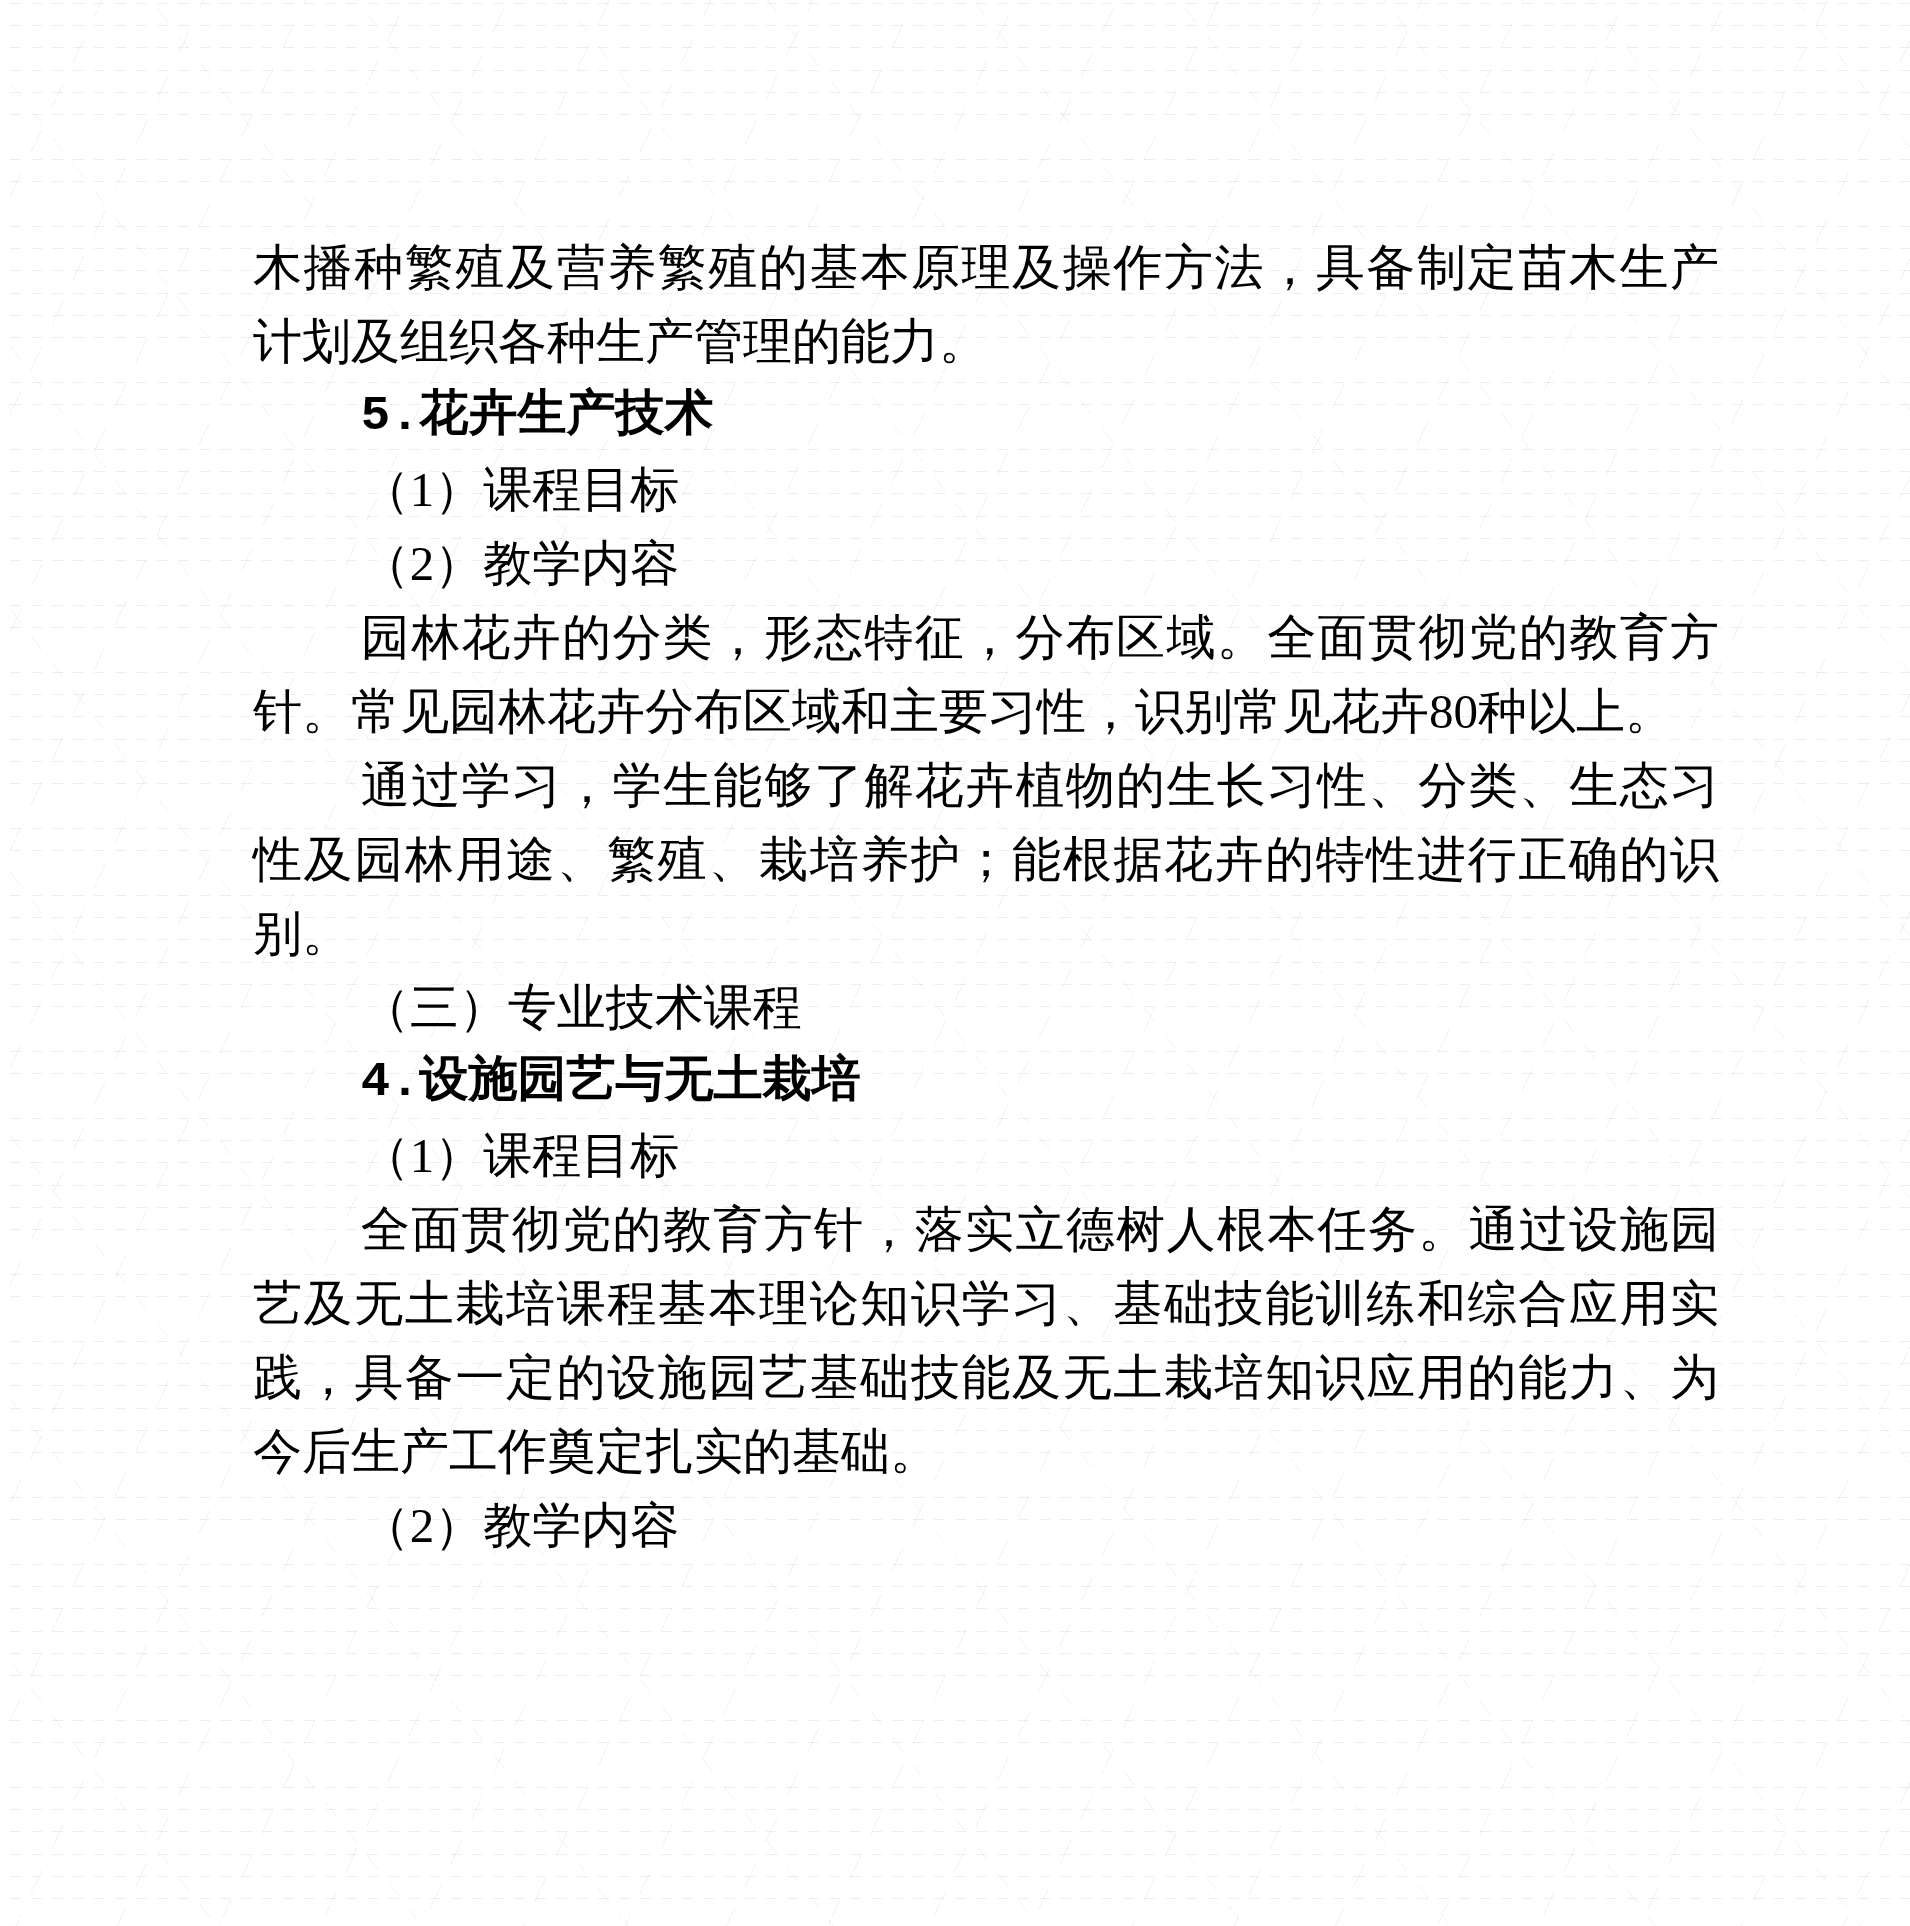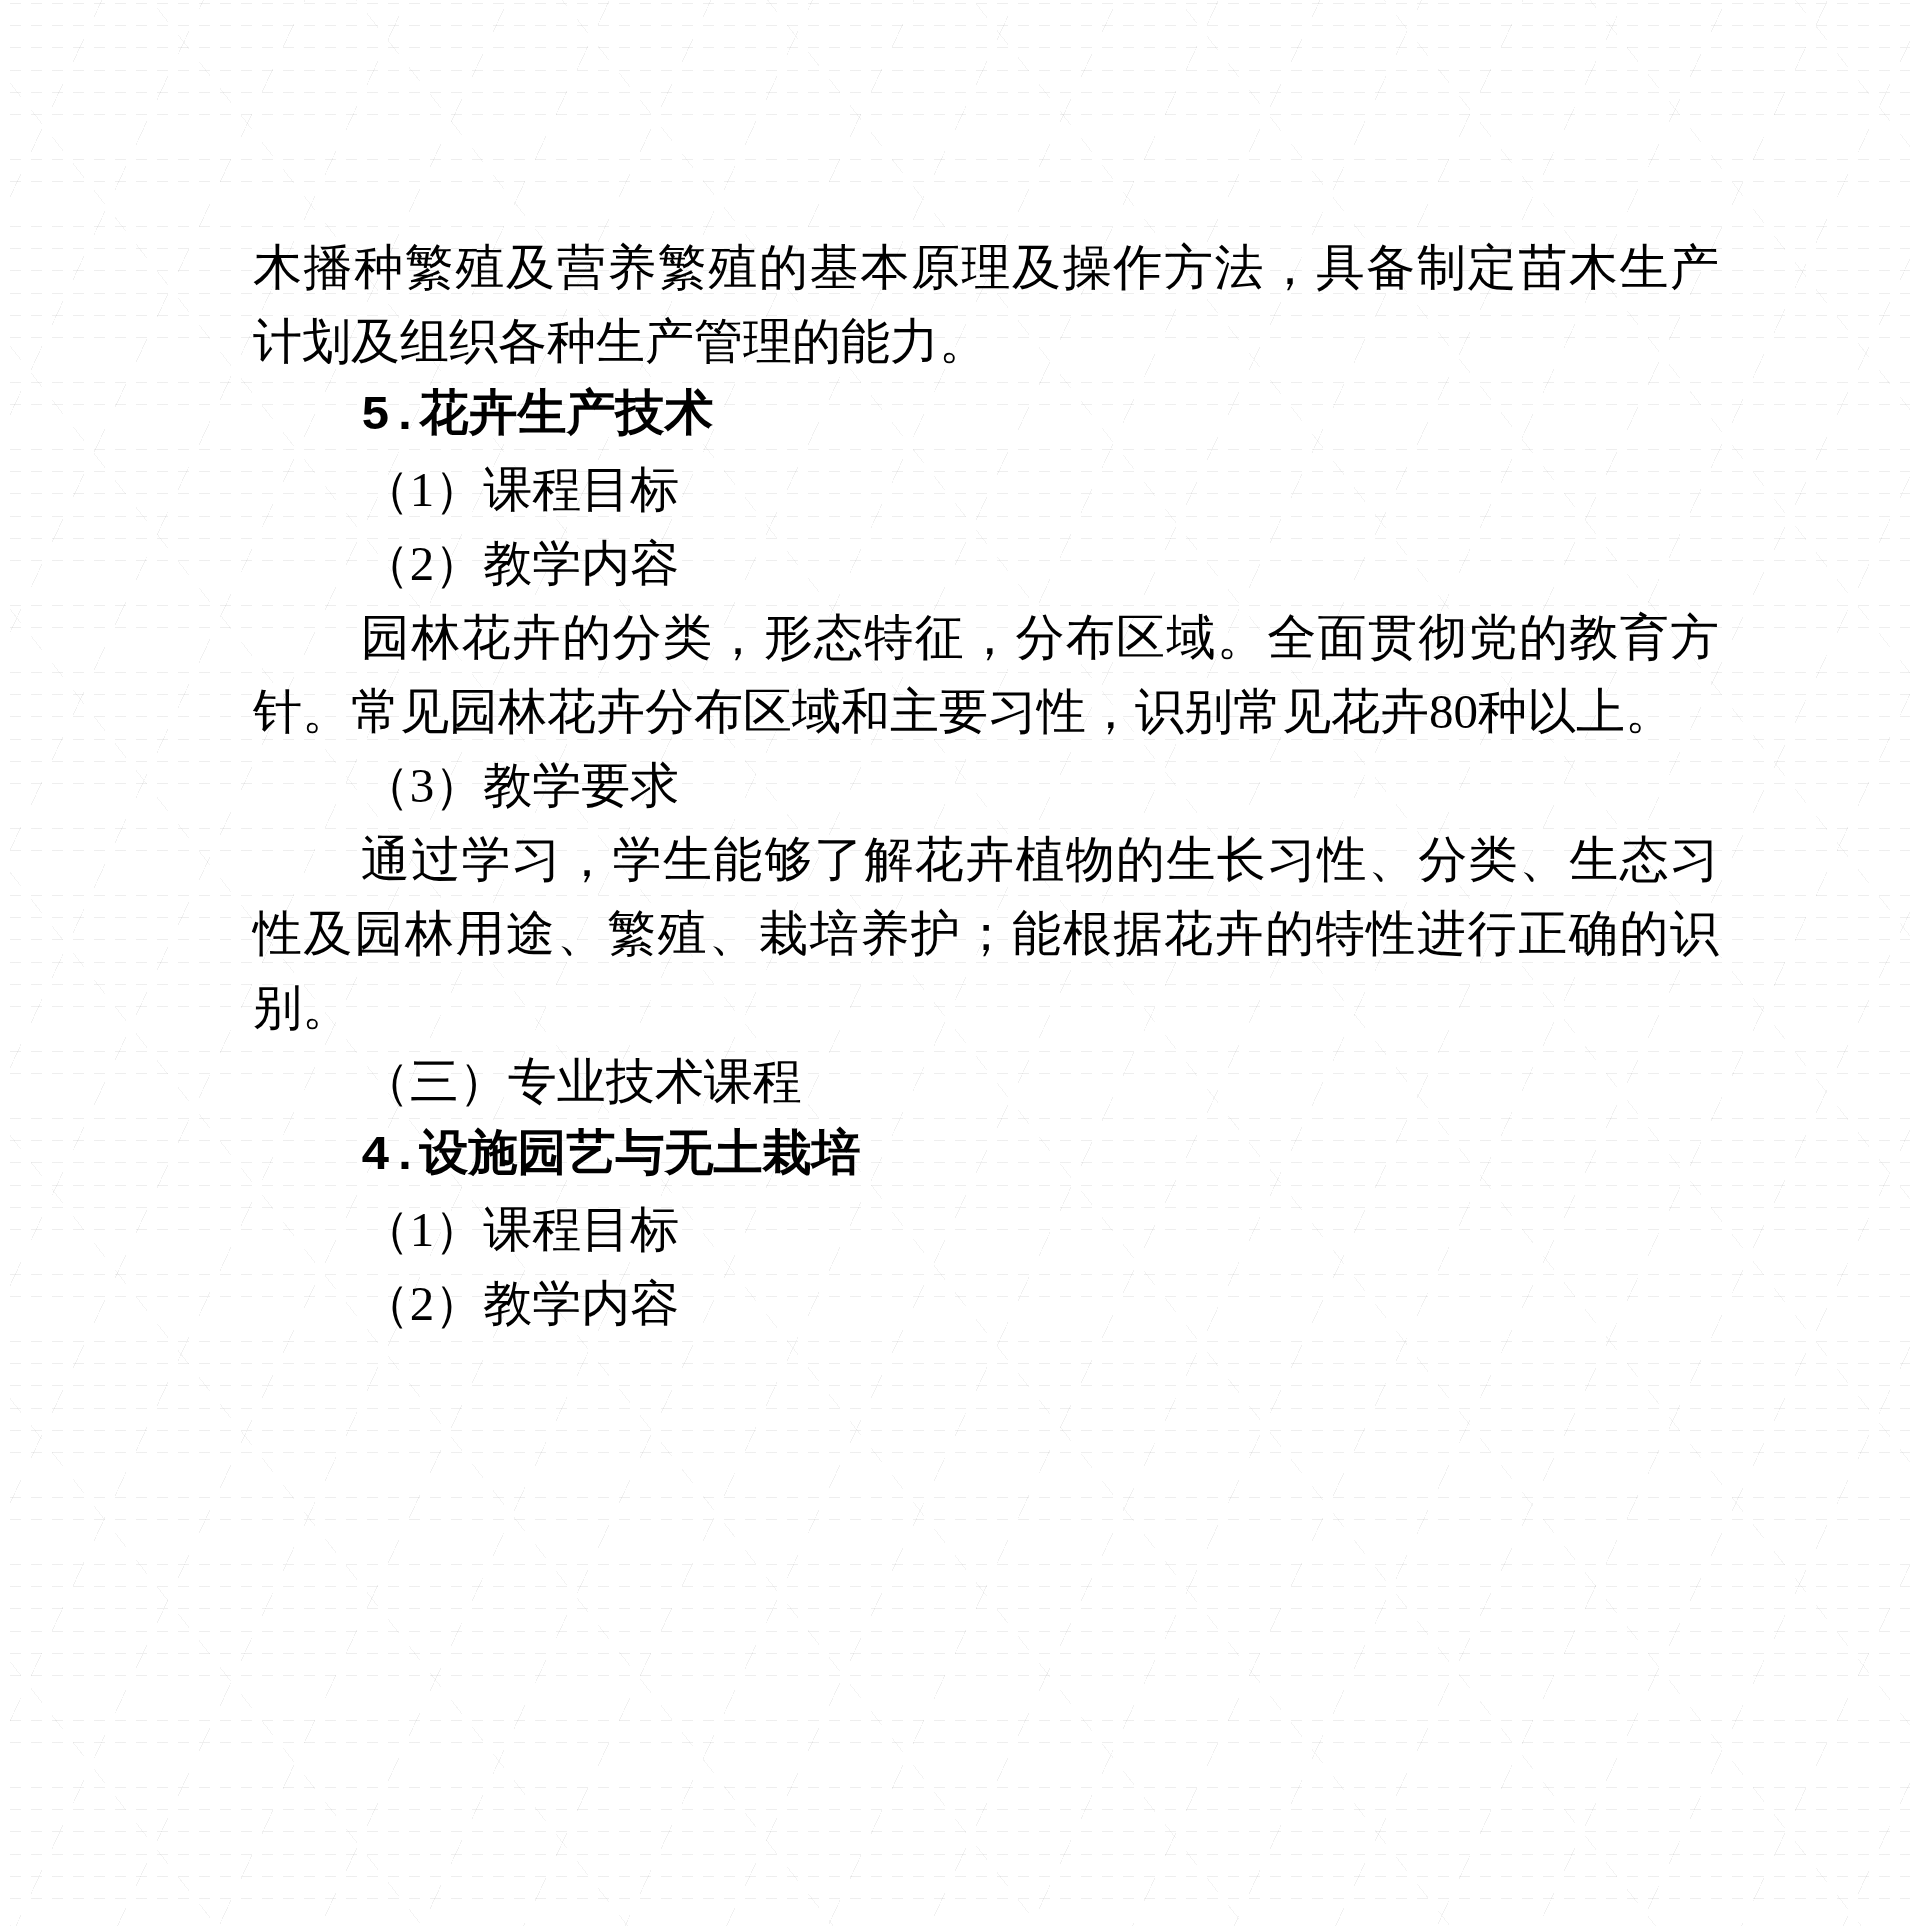--- a/index.html
+++ b/index.html
@@ -56,22 +56,22 @@
 <body>
 
 <div class="page">
   <div class="texture"></div>
   <main class="content" id="content">
       <p class="body">木播种繁殖及营养繁殖的基本原理及操作方法，具备制定苗木生产计划及组织各种生产管理的能力。</p>
       <p class="heading indent">5.花卉生产技术</p>
       <p class="body indent">（1）课程目标</p>
       <p class="body indent">（2）教学内容</p>
       <p class="body indent">园林花卉的分类，形态特征，分布区域。全面贯彻党的教育方针。常见园林花卉分布区域和主要习性，识别常见花卉80种以上。</p>
-      <p class="body indent">（3）教学要求</p>
       <p class="body indent">通过学习，学生能够了解花卉植物的生长习性、分类、生态习性及园林用途、繁殖、栽培养护；能根据花卉的特性进行正确的识别。</p>
       <p class="body indent">（三）专业技术课程</p>
       <p class="heading indent">4.设施园艺与无土栽培</p>
       <p class="body indent">（1）课程目标</p>
+      <p class="body indent">全面贯彻党的教育方针，落实立德树人根本任务。通过设施园艺及无土栽培课程基本理论知识学习、基础技能训练和综合应用实践，具备一定的设施园艺基础技能及无土栽培知识应用的能力、为今后生产工作奠定扎实的基础。</p>
       <p class="body indent">（2）教学内容</p>
     </main>
 
 </div>
 
 
 </body></html>

